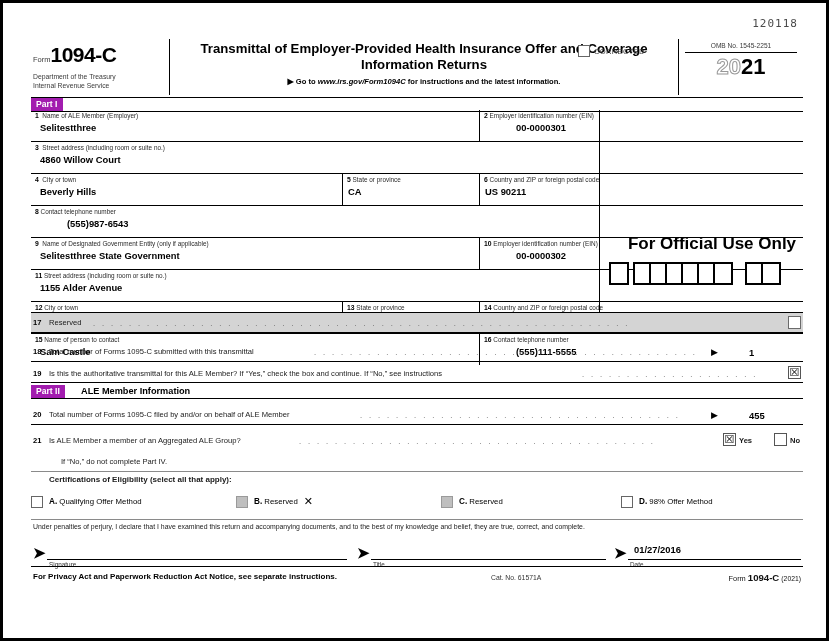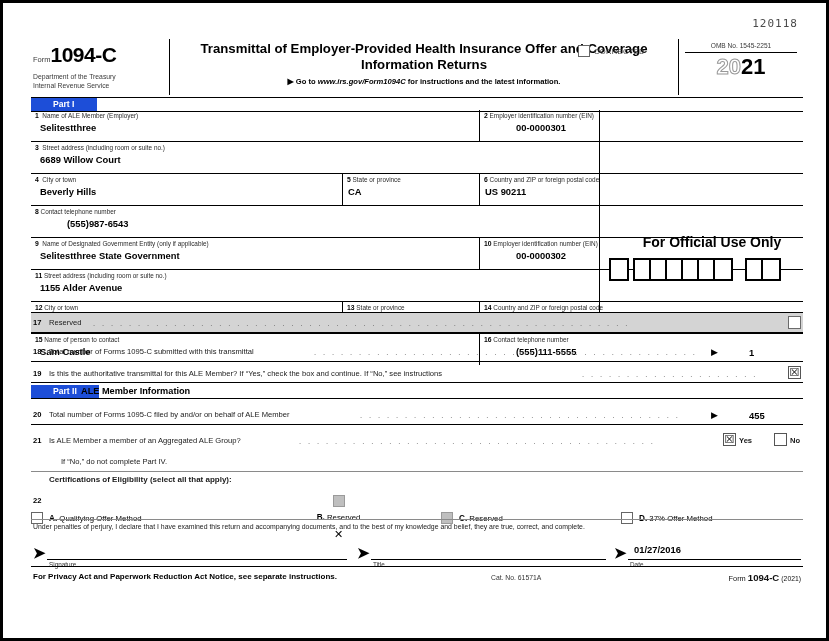--- a/index.html
+++ b/index.html
@@ -27,36 +27,36 @@
   .cbox{width:12px;height:12px;border:1px solid #666;background:#fff;box-sizing:border-box;display:inline-block;}
   .corrlabel{font-size:7.6px;color:#3a3a3a;letter-spacing:0.3px;}
   .hdr-right{width:124px;position:relative;border-left:1px solid #000;text-align:center;}
   .omb{font-size:6.6px;color:#3a3a3a;padding-top:3px;}
   .ombrule{border-bottom:1px solid #000;margin:3px 6px 0 6px;}
   .year{font-size:22px;font-weight:bold;line-height:26px;padding-top:1px;}
   .year .hollow{color:#fff;-webkit-text-stroke:1px #999;text-shadow:0 0 0 #999;}
 
   
   .partbar{position:absolute;left:22px;width:772px;height:13px;border-top:1px solid #000;border-bottom:1.5px solid #000;background:#fff;}
-  .parttag{position:absolute;left:0;top:0;height:13px;background:#1d4ed8;color:#fff;font-size:8.6px;font-weight:bold;padding:0 22px;line-height:13px;box-sizing:border-box;}
+  .parttag{position:absolute;left:0;top:0;height:13px;background:#a21caf;color:#fff;font-size:8.6px;font-weight:bold;padding:0 5px;line-height:13px;box-sizing:border-box;}
   .parttitle{position:absolute;top:0;height:13px;line-height:13px;font-size:9.2px;font-weight:bold;}
 
   
   .grid{position:absolute;left:22px;width:772px;}
   .row{position:relative;display:flex;width:100%;border-bottom:1px solid #000;box-sizing:border-box;}
   .cell{position:relative;box-sizing:border-box;height:31px;padding:0;}
   .cell + .cell{border-left:1px solid #000;}
   .lbl{position:absolute;left:4px;top:1.5px;font-size:6.4px;color:#2b2b2b;white-space:nowrap;}
   .lbl b{font-size:6.8px;color:#000;}
   .val{position:absolute;left:9px;top:12px;font-size:9.4px;font-weight:bold;color:#000;white-space:nowrap;}
   .val.ind2{left:36px;}
 
   
   .official{position:absolute;left:600px;top:225px;width:206px;text-align:center;}
-  .official .ttl{font-size:14px;font-weight:bold;margin-bottom:8px;}
+  .official .ttl{font-size:17px;font-weight:bold;margin-bottom:8px;}
   .boxrow{display:flex;align-items:center;gap:12px;justify-content:flex-start;padding-left:0px;}
   .bgroup{display:flex;border:2.5px solid #000;background:#fff;}
   .bgroup span{display:block;width:16px;height:19px;border-right:2.5px solid #000;box-sizing:border-box;}
   .bgroup span:last-child{border-right:none;}
 
   
   .nline{position:absolute;left:22px;width:772px;box-sizing:border-box;}
   .nnum{position:absolute;left:2px;font-size:7.6px;font-weight:bold;}
   .ntxt{position:absolute;font-size:7.6px;color:#1a1a1a;white-space:nowrap;}
   .leader{position:absolute;font-size:7.6px;color:#555;letter-spacing:2.4px;white-space:nowrap;overflow:hidden;}
@@ -139,21 +139,21 @@
       <div class="cell" style="width:165px;">
         <span class="lbl"><b>2</b> <span>Employer identification number (EIN)</span></span>
         <span class="val ind2">00-0000301</span>
       </div>
       <div class="cell" style="flex:1;border-left:none;"></div>
     </div>
 
     <div class="row">
       <div class="cell" style="width:613px;">
         <span class="lbl"><b>3</b>&nbsp; <span>Street address (including room or suite no.)</span></span>
-        <span class="val">6689 Willow Court</span>
+        <span class="val">4860 Willow Court</span>
       </div>
       <div class="cell" style="flex:1;border-left:none;"></div>
     </div>
 
     <div class="row">
       <div class="cell" style="width:311px;">
         <span class="lbl"><b>4</b>&nbsp; <span>City or town</span></span>
         <span class="val">Beverly Hills</span>
       </div>
       <div class="cell" style="width:137px;">
@@ -307,33 +307,33 @@
     <span class="nnum" style="top:2px;margin-top:21px;">22</span>
     <span class="ntxt" style="left:18px;top:2px;font-weight:bold;font-size:8px;">Certifications of Eligibility (select all that apply):</span>
   </div>
 
   <div class="certrow" style="top:486px;">
     <div class="certitem" style="width:205px;">
       <span class="cbox"></span>
       <span><b>A.</b> <span>Qualifying Offer Method</span></span>
       <span style="font-size:11px;"></span>
     </div>
-    <div class="certitem" style="width:205px;flex-direction:column;">
+    <div class="certitem" style="width:205px;">
       <span class="graybox"></span>
       <span><b>B.</b> <span>Reserved</span></span>
       <span style="font-size:11px;">✕</span>
     </div>
     <div class="certitem" style="width:180px;">
       <span class="graybox"></span>
       <span><b>C.</b> <span>Reserved</span></span>
       <span style="font-size:11px;"></span>
     </div>
     <div class="certitem">
       <span class="cbox"></span>
-      <span><b>D.</b> <span>37% Offer Method</span></span>
+      <span><b>D.</b> <span>98% Offer Method</span></span>
       <span style="font-size:11px;"></span>
     </div>
   </div>
 
   <div class="rule thin" style="top:510px;"></div>
 
   <div class="sigblk" style="top:512px;height:60px;">
     <span class="perjury" style="left:2px;top:2px;">Under penalties of perjury, I declare that I have examined this return and accompanying documents, and to the best of my knowledge and belief, they are true, correct, and complete.</span>
 
     <span class="sigarrow" style="left:2px;top:24px;">➤</span>

